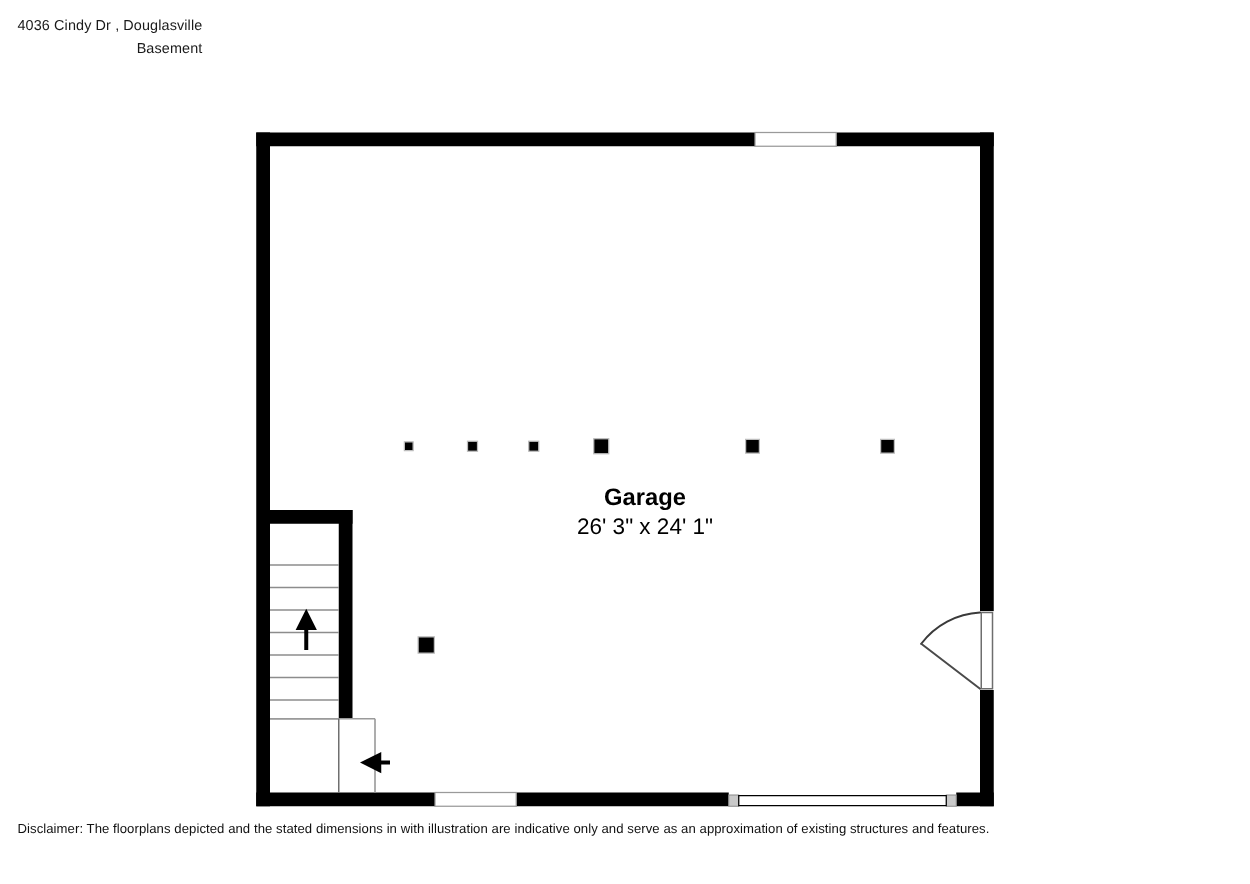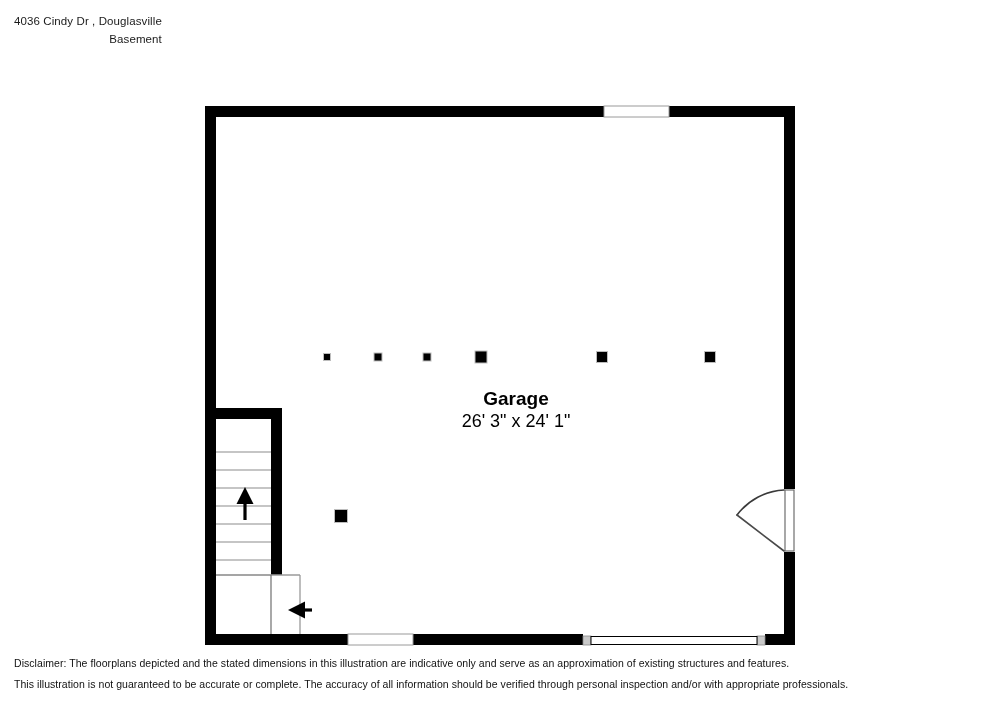--- a/index.html
+++ b/index.html
@@ -174,15 +174,14 @@
     </g>
   </svg>
 
   <div class="room-label" style="left:516px; top:388px;">
     <div class="room-name">Garage</div>
     <div class="room-dims">26' 3" x 24' 1"</div>
   </div>
 </div>
 
 <div id="disclaimer">
-  <div class="line">Disclaimer: The floorplans depicted and the stated dimensions in this illustration are indicative only and serve as an approximation of existing structures and features.</div>
-  <div class="line">This illustration is not guaranteed to be accurate or complete. The accuracy of all information should be verified through personal inspection and/or with appropriate professionals.</div>
+  <div class="line">Disclaimer: The floorplans depicted and the stated dimensions in with illustration are indicative only and serve as an approximation of existing structures and features.</div>
 </div>
 
 </body></html>

